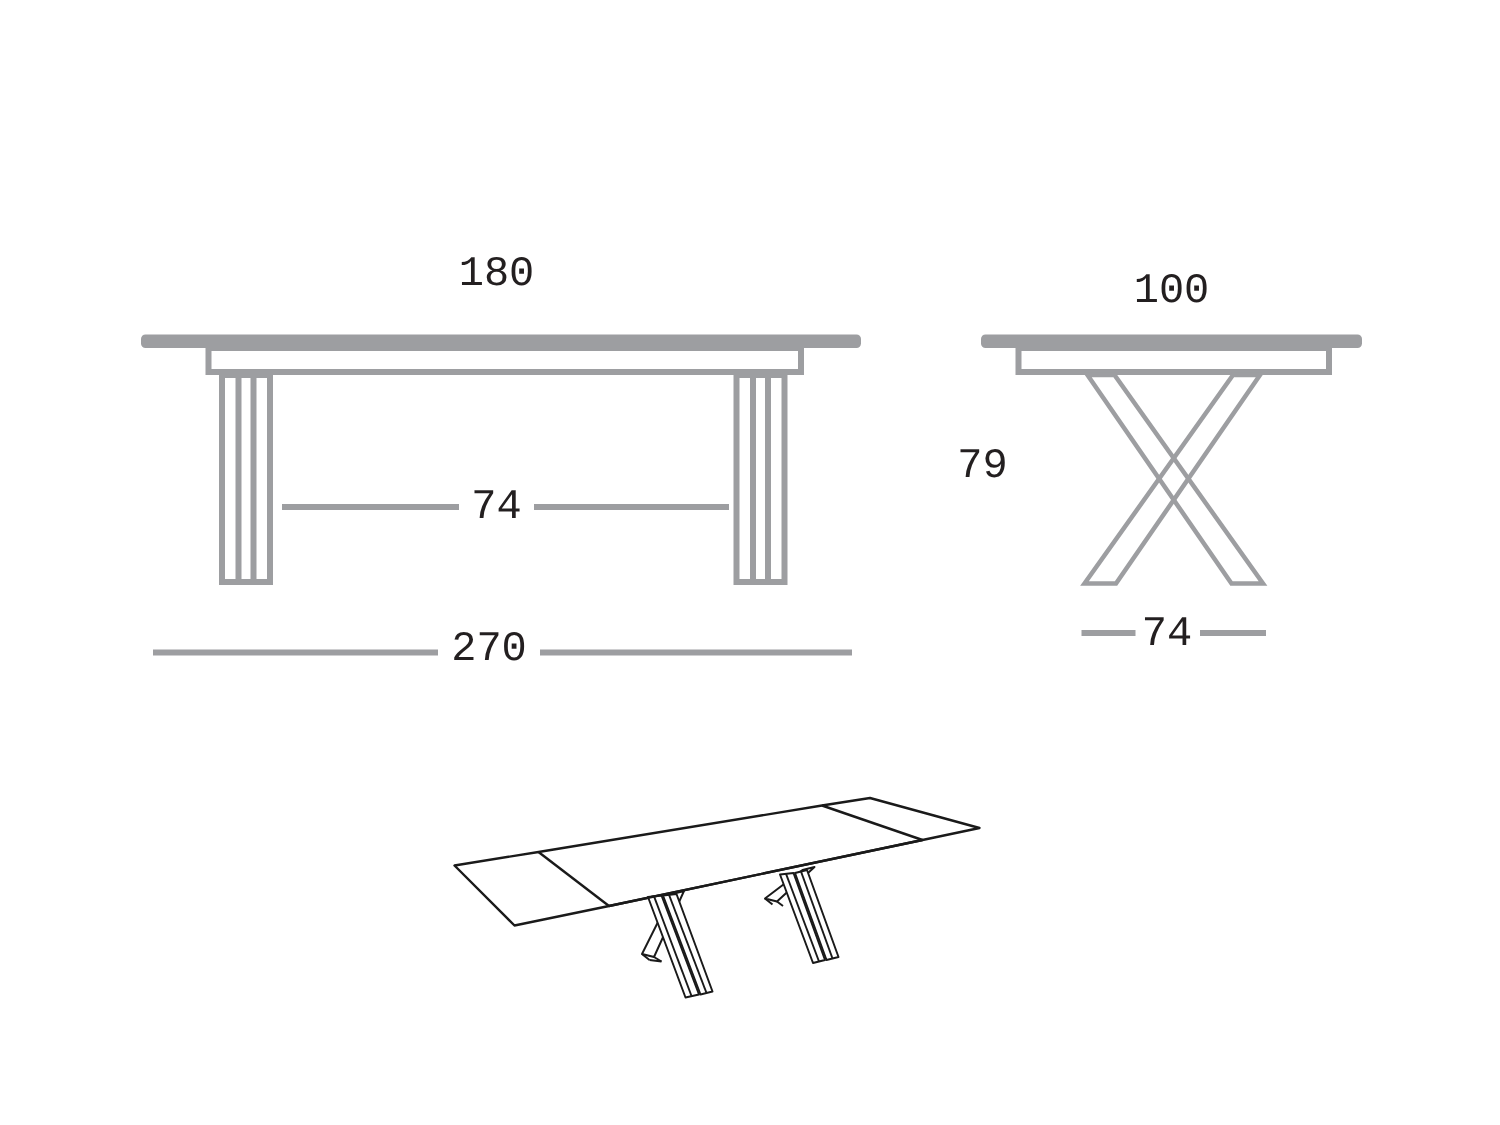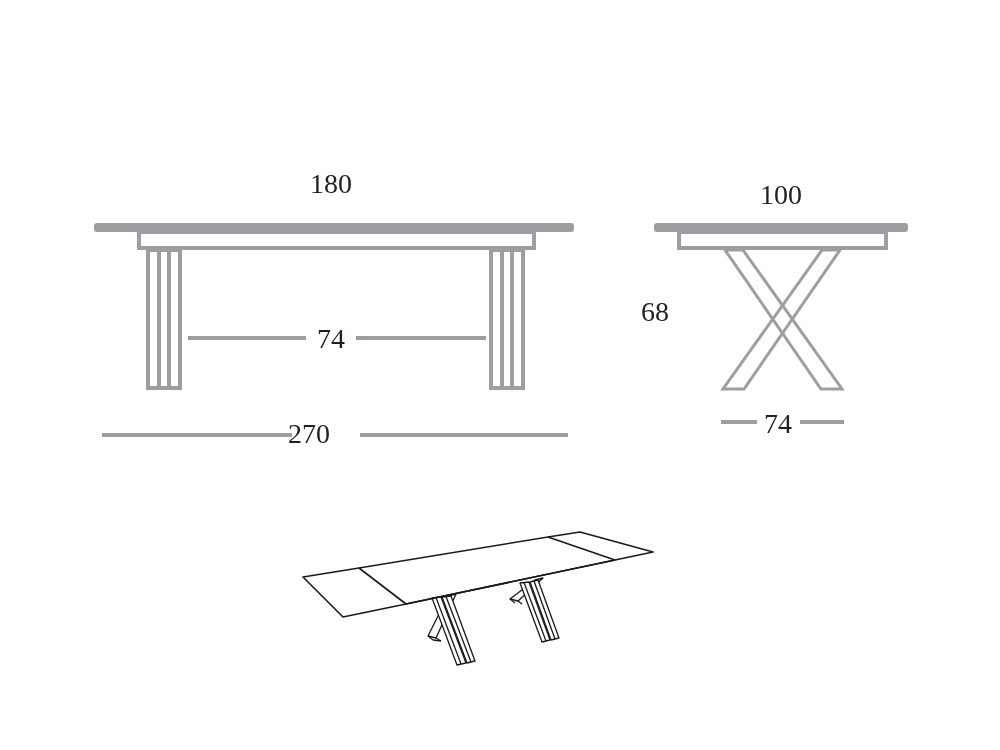--- a/index.html
+++ b/index.html
@@ -1,18 +1,18 @@
 <!DOCTYPE html>
 <html><head>
 <meta charset="utf-8">
 <style>
   html, body { margin: 0; padding: 0; background: #ffffff; }
   body { width: 1000px; height: 750px; overflow: hidden; position: relative; font-family: "Liberation Sans", sans-serif; }
   #canvas { position: absolute; left: 0; top: 0; }
-  .dim-label { position: absolute; font-family: Liberation Serif, serif; font-size: 28px; color: #231f20; line-height: 1; white-space: nowrap; transform: translate(-50%, -50%); background: transparent; }
+  .dim-label { position: absolute; font-family: Liberation Mono, monospace; font-size: 28px; color: #231f20; line-height: 1; white-space: nowrap; transform: translate(-50%, -50%); background: transparent; }
 </style>
 </head>
 <body>
 
 <svg id="canvas" width="1000" height="750" viewBox="0 0 1000 750">
 
   <g fill="none" stroke="#9d9ea1" stroke-width="4">
 
     <rect x="94" y="223" width="480" height="9" rx="3" fill="#9d9ea1" stroke="none"></rect>
 
@@ -82,16 +82,16 @@
       <polygon points="530,582 538,580 559,638 551,640"></polygon>
       <line x1="534" y1="581" x2="555" y2="639"></line>
     </g>
 
     <line x1="406" y1="604" x2="615" y2="560" stroke-width="1.6"></line>
   </g>
 </svg>
 
 <div class="dim-label" style="left:331px; top:184px;">180</div>
 <div class="dim-label" style="left:331px; top:339px;">74</div>
-<div class="dim-label" style="left:309px; top:434px;text-align:center;">270</div>
+<div class="dim-label" style="left:326px; top:434px;text-align:center;">270</div>
 <div class="dim-label" style="left:781px; top:184px;margin-top:11px;">100</div>
-<div class="dim-label" style="left:655px; top:312px;">68</div>
+<div class="dim-label" style="left:655px; top:312px;">79</div>
 <div class="dim-label" style="left:778px; top:424px;">74</div>
 
 </body></html>

